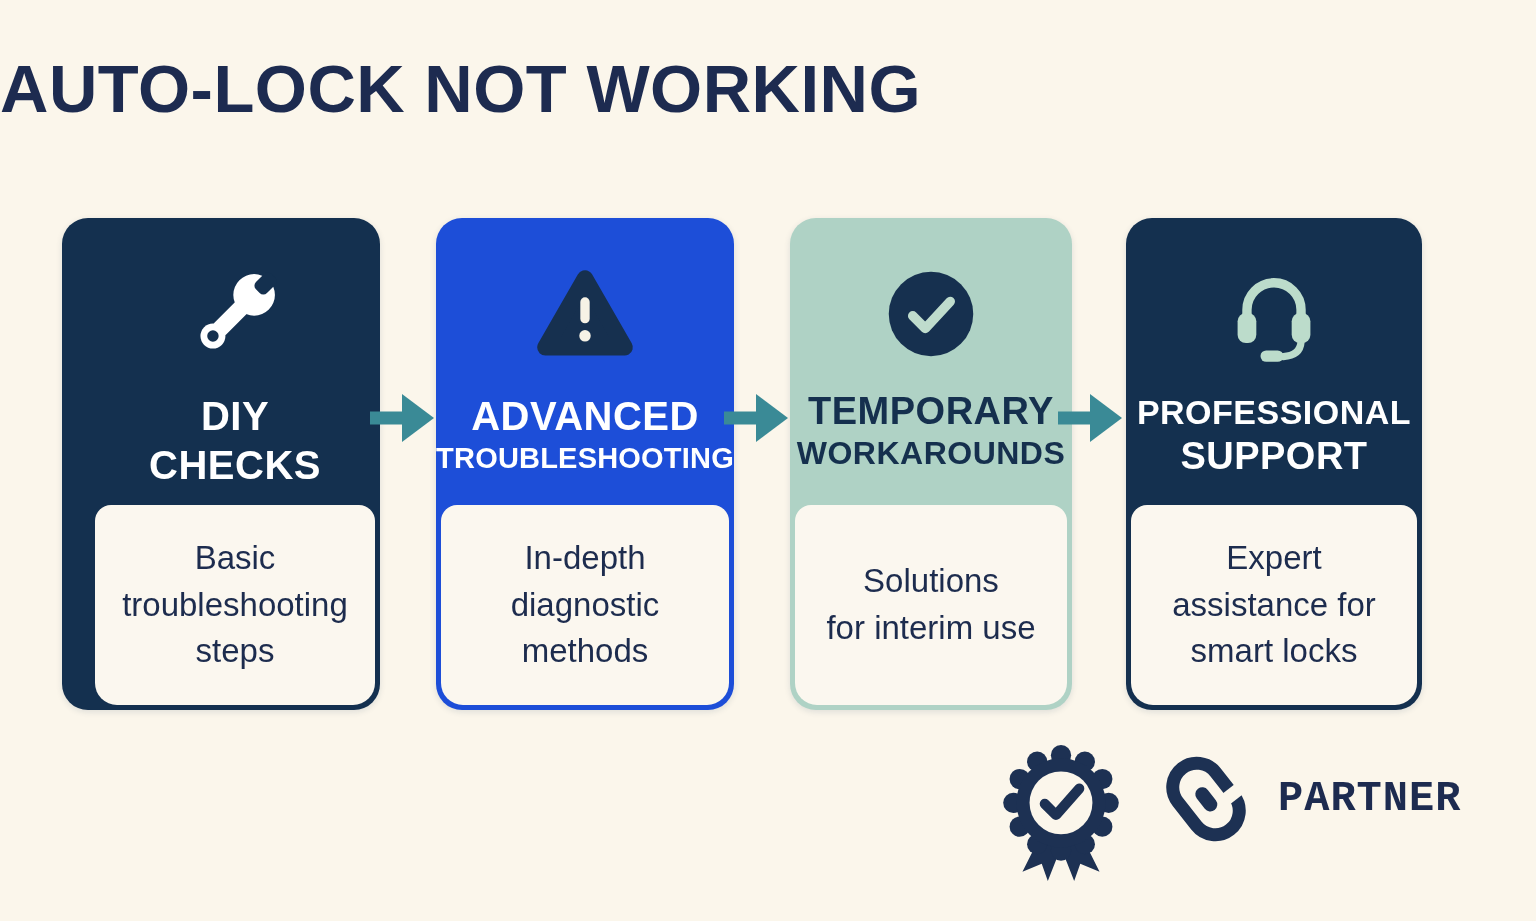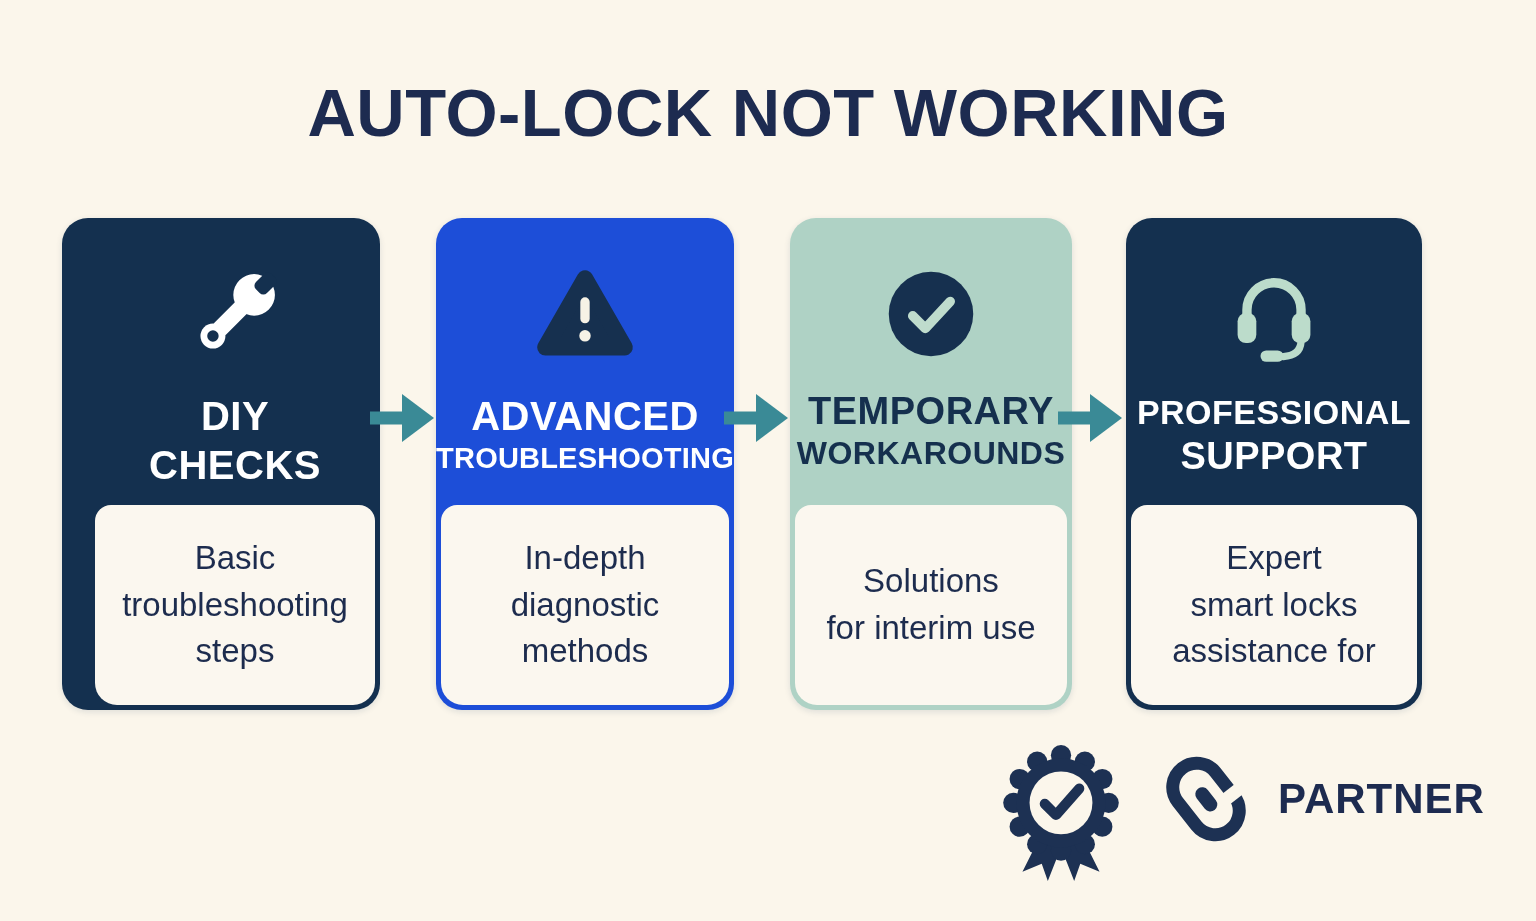--- a/index.html
+++ b/index.html
@@ -11,26 +11,24 @@
     width: 1536px;
     height: 921px;
     background: #FBF6EB;
   }
 
   .main-title {
     position: absolute;
     top: 50px;
     left: 0;
     width: 100%;
-    text-align: center;
     font-size: 67px;
     font-weight: 800;
     letter-spacing: 0.5px;
     color: #1D2B50;
-    margin-top: 24px;
   }
 
   .card {
     position: absolute;
     top: 218px;
     height: 492px;
     border-radius: 26px;
     box-shadow: 0 2px 6px rgba(20,48,79,0.12);
     display: flex;
     flex-direction: column;
@@ -105,20 +103,21 @@
   }
   .badge-icon { width: 122px; height: 142px; }
   .link-icon  { width: 100px; height: 100px; margin-left: 34px; margin-top: -28px; }
   .partner-label {
     margin-left: 22px;
     margin-top: -28px;
     font-size: 42px;
     font-weight: 800;
     letter-spacing: 1px;
     color: #1D2B50;
+    font-family: Liberation Mono, monospace;
   }
 </style>
 </head>
 <body>
 
 <div class="stage">
 
   <div class="main-title">AUTO-LOCK NOT WORKING</div>
 
   <div class="card card--1">
@@ -189,22 +188,22 @@
         <path d="M76 77 Q75 90 59 91" fill="none" stroke="#BCDCCB" stroke-width="7" stroke-linecap="round"></path>
         <rect x="37" y="85" width="22" height="11" rx="5.5" fill="#BCDCCB"></rect>
       </svg>
       <div class="card-title">
         <div class="t-line1">PROFESSIONAL</div>
         <div class="t-line2">SUPPORT</div>
       </div>
     </div>
     <div class="card-body">
       <div>Expert</div>
+      <div>assistance for</div>
       <div>smart locks</div>
-      <div>assistance for</div>
     </div>
   </div>
 
   <svg class="arrow arrow--1" viewBox="0 0 66 52">
     <rect x="0" y="19.5" width="36" height="13" fill="#3A8A96"></rect>
     <path d="M32 2 L64 26 L32 50 Z" fill="#3A8A96"></path>
   </svg>
   <svg class="arrow arrow--2" viewBox="0 0 66 52">
     <rect x="0" y="19.5" width="36" height="13" fill="#3A8A96"></rect>
     <path d="M32 2 L64 26 L32 50 Z" fill="#3A8A96"></path>

